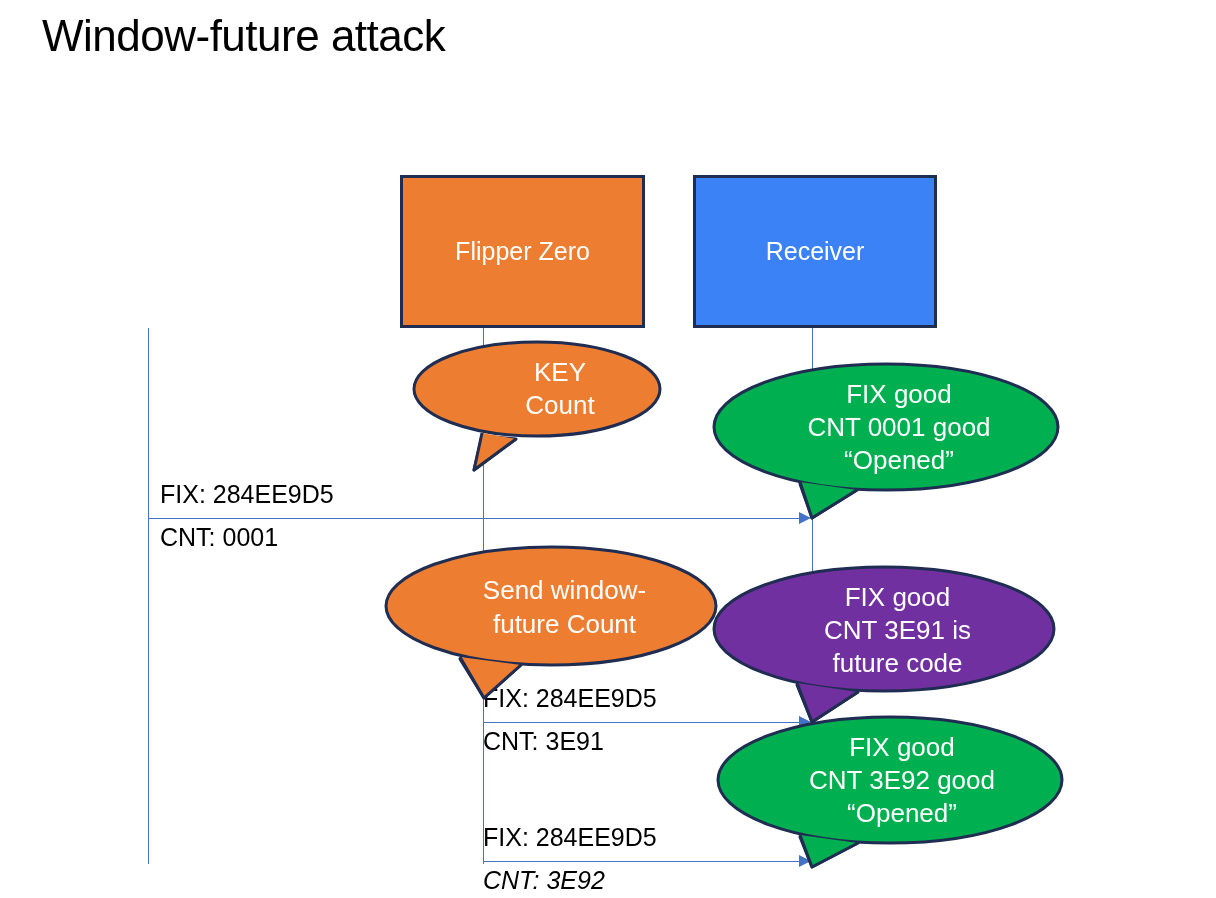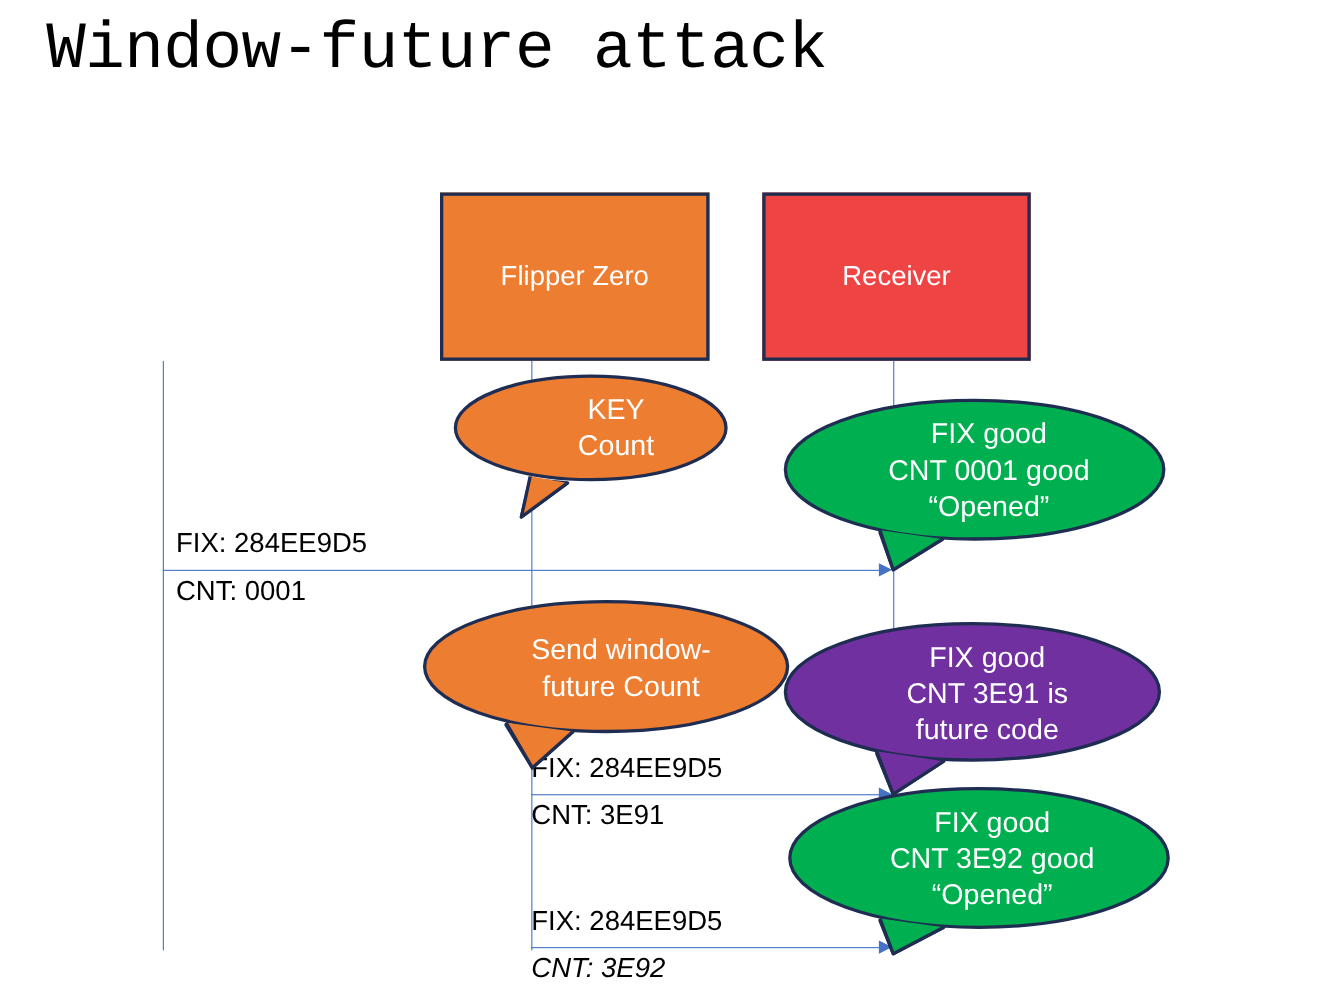--- a/index.html
+++ b/index.html
@@ -19,46 +19,45 @@
     position: absolute;
     left: 0; top: 0;
     width: 1216px;
     height: 898px;
     background: #ffffff;
   }
   #slide-title {
     position: absolute;
     left: 42px;
     top: 10px;
-    font-size: 60px;
+    font-size: 44px;
     font-weight: 400;
     letter-spacing: -0.5px;
     color: #000000;
     white-space: nowrap;
     line-height: 1.2;
-    font-family: Liberation Mono, monospace;
   }
 
   
   .actor-box {
     position: absolute;
     box-sizing: border-box;
     border: 3px solid #1F2D52;
     display: flex;
     align-items: center;
     justify-content: center;
     color: #ffffff;
     font-size: 25px;
     font-weight: 400;
     line-height: 1.1;
     text-align: center;
   }
   #actor-remote   { left: 27px;  top: 175px; width: 243px; height: 153px; background: #4472C4; }
   #actor-flipper  { left: 360px; top: 175px; width: 245px; height: 153px; background: #ED7D31; margin-left: 40px; }
-  #actor-receiver { left: 693px; top: 175px; width: 244px; height: 153px; background: #ef4444; }
+  #actor-receiver { left: 693px; top: 175px; width: 244px; height: 153px; background: #3b82f6; }
 
   
   .lifeline {
     position: absolute;
     width: 1px;
     background: #4472C4;
   }
   #lifeline-remote   { left: 148px; top: 328px; height: 536px; }
   #lifeline-flipper  { left: 483px; top: 328px; height: 536px; }
   #lifeline-receiver { left: 812px; top: 328px; height: 536px; }

